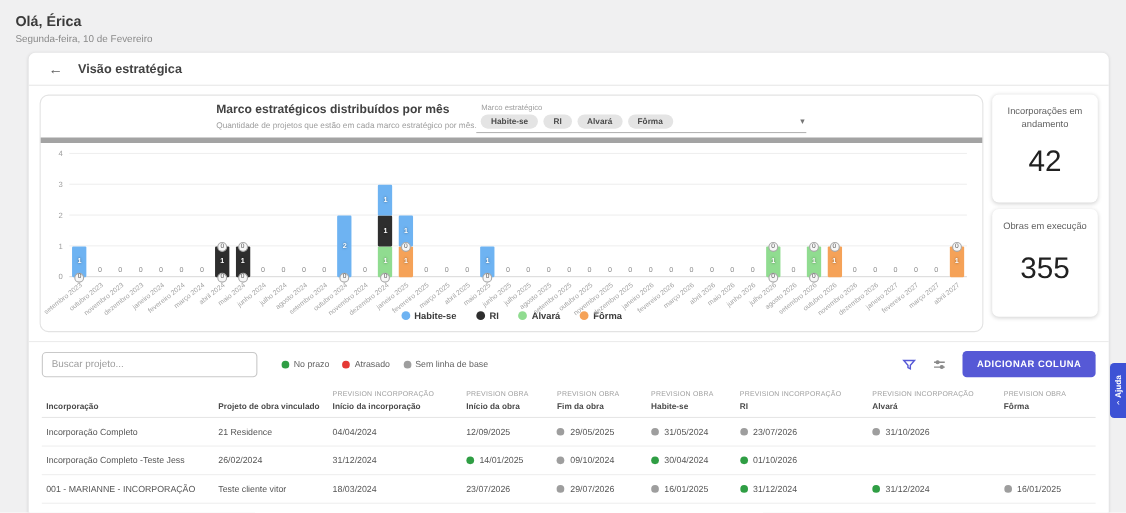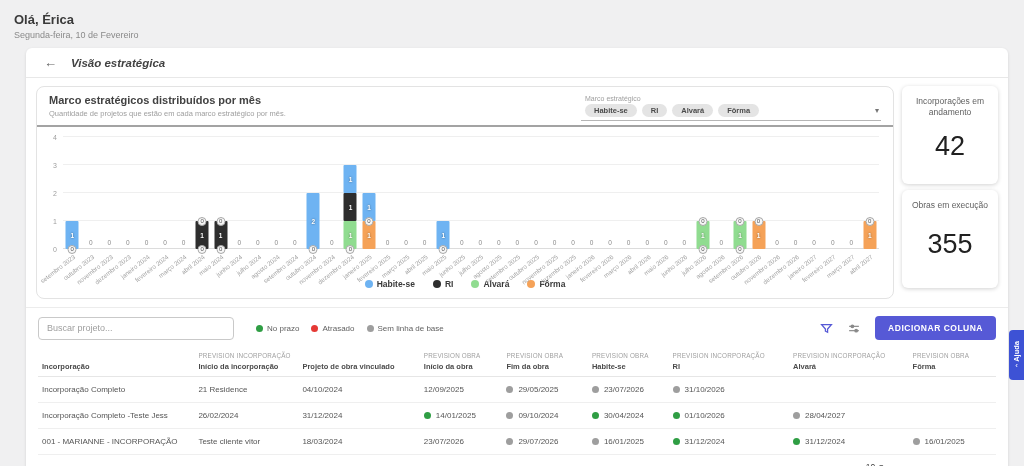--- a/index.html
+++ b/index.html
@@ -8,26 +8,26 @@
 
   .greeting { padding: 12px 0 0 14px; }
   .greeting .hello { font-size: 13px; font-weight: bold; color: #3a3a3a; }
   .greeting .date { font-size: 9px; color: #8a8a8a; margin-top: 3px; }
 
   .main-card { background: #fff; margin: 8px 16px 0 26px; border-radius: 6px;
                box-shadow: 0 1px 3px rgba(0,0,0,.12); position: relative; }
   .card-header { display: flex; align-items: center; gap: 14px; height: 30px;
                  padding: 0 18px; border-bottom: 1px solid #e8e8e8; }
   .back-btn { background: none; border: none; font-size: 13px; color: #616161; cursor: pointer; line-height: 1; }
-  .card-title { font-size: 11.5px; font-weight: bold; color: #424242; font-style: italic; }
+  .card-title { font-size: 11.5px; font-weight: bold; color: #424242; }
 
   .content-row { display: flex; gap: 8px; padding: 8px 10px 0 10px; }
   .chart-panel { flex: 1; border: 1px solid #e3e3e3; border-radius: 8px; min-width: 0; }
-  .chart-header { display: flex; justify-content: space-between; align-items: flex-start;
-                  padding: 7px 12px 4px 12px; border-bottom: 2px solid #a3a3a3; }
+  .chart-header { display: flex; justify-content: center; align-items: flex-start;
+                  padding: 7px 12px 4px 12px; border-bottom: 5px solid #a3a3a3; }
   .chart-title { font-size: 11px; font-weight: bold; color: #424242; }
   .chart-subtitle { font-size: 7.5px; color: #9e9e9e; margin-top: 3px; }
   .filter-select { width: 300px; border-bottom: 1px solid #b5b5b5; padding: 1px 2px 3px 4px; cursor: pointer; }
   .filter-label { font-size: 7px; color: #9e9e9e; }
   .filter-row { display: flex; align-items: center; margin-top: 2px; }
   .chips { display: flex; gap: 5px; flex: 1; }
   .chip { background: #e4e4e4; border-radius: 10px; padding: 2px 9px; font-size: 7.5px;
           font-weight: 600; color: #4a4a4a; white-space: nowrap; }
   .caret { font-size: 8px; color: #757575; }
 
@@ -440,26 +440,26 @@
       </button>
       <button class="add-col-btn">ADICIONAR COLUNA</button>
     </div>
 
     <div class="grid thead">
         <div class="th">
           <div class="thgroup">&nbsp;</div>
           <div class="thlabel">Incorporação</div>
         </div>
         <div class="th">
+          <div class="thgroup">&nbsp;</div>
+          <div class="thlabel">Projeto de obra vinculado</div>
+        </div>
+        <div class="th">
           <div class="thgroup">PREVISION INCORPORAÇÃO</div>
           <div class="thlabel">Início da incorporação</div>
-        </div>
-        <div class="th">
-          <div class="thgroup">&nbsp;</div>
-          <div class="thlabel">Projeto de obra vinculado</div>
         </div>
         <div class="th">
           <div class="thgroup">PREVISION OBRA</div>
           <div class="thlabel">Início da obra</div>
         </div>
         <div class="th">
           <div class="thgroup">PREVISION OBRA</div>
           <div class="thlabel">Fim da obra</div>
         </div>
         <div class="th">
@@ -476,25 +476,29 @@
         </div>
         <div class="th">
           <div class="thgroup">PREVISION OBRA</div>
           <div class="thlabel">Fôrma</div>
         </div>
       </div>
     <div>
         <div class="grid tr">
           <div class="td">Incorporação Completo</div>
           <div class="td">21 Residence</div>
-          <div class="td">04/10/2024</div>
+          <div class="td">04/04/2024</div>
           <div class="td">12/09/2025</div>
           <div class="td">
             <span class="statusdot" style="background: rgb(158, 158, 158);"></span>
             <span class="cell-date">29/05/2025</span>
+          </div>
+          <div class="td">
+            <span class="statusdot" style="background: rgb(158, 158, 158);"></span>
+            <span class="cell-date">31/05/2024</span>
           </div>
           <div class="td">
             <span class="statusdot" style="background: rgb(158, 158, 158);"></span>
             <span class="cell-date">23/07/2026</span>
           </div>
           <div class="td">
             <span class="statusdot" style="background: rgb(158, 158, 158);"></span>
             <span class="cell-date">31/10/2026</span>
           </div>
         </div>
@@ -510,24 +514,20 @@
             <span class="statusdot" style="background: rgb(158, 158, 158);"></span>
             <span class="cell-date">09/10/2024</span>
           </div>
           <div class="td">
             <span class="statusdot" style="background: rgb(47, 158, 68);"></span>
             <span class="cell-date">30/04/2024</span>
           </div>
           <div class="td">
             <span class="statusdot" style="background: rgb(47, 158, 68);"></span>
             <span class="cell-date">01/10/2026</span>
-          </div>
-          <div class="td">
-            <span class="statusdot" style="background: rgb(158, 158, 158);"></span>
-            <span class="cell-date">28/04/2027</span>
           </div>
         </div>
         <div class="grid tr">
           <div class="td">001 - MARIANNE - INCORPORAÇÃO</div>
           <div class="td">Teste cliente vitor</div>
           <div class="td">18/03/2024</div>
           <div class="td">23/07/2026</div>
           <div class="td">
             <span class="statusdot" style="background: rgb(158, 158, 158);"></span>
             <span class="cell-date">29/07/2026</span>

